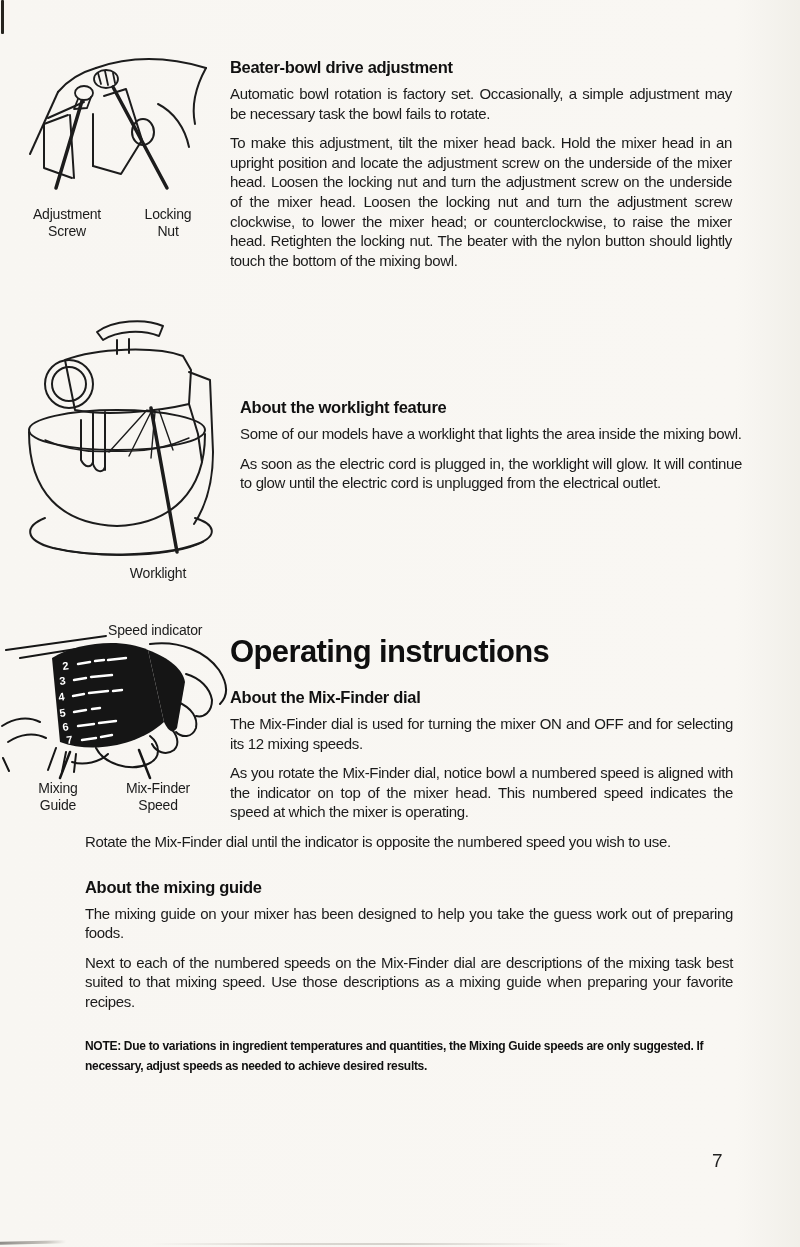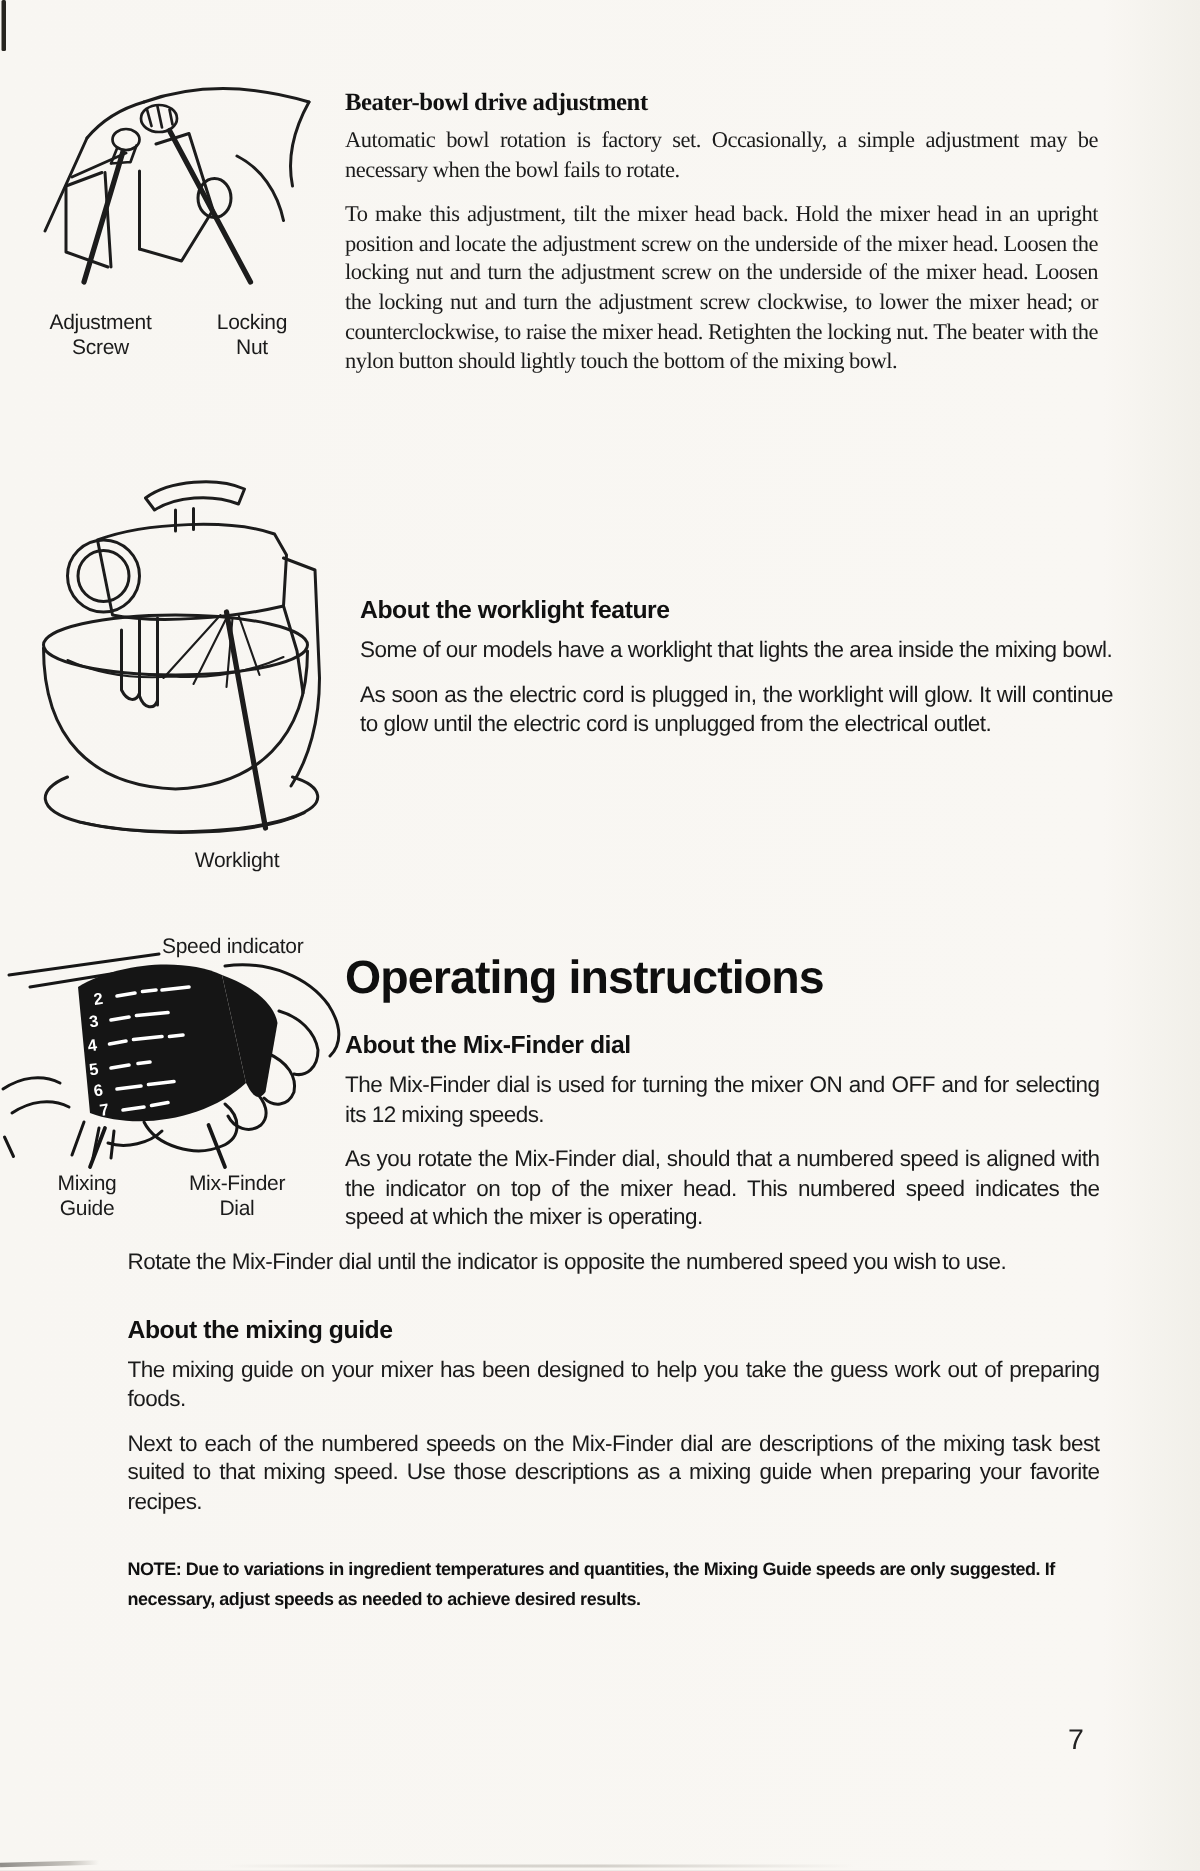--- a/index.html
+++ b/index.html
@@ -4,21 +4,21 @@
 <style>
   html,body { margin:0; padding:0; background:#e9e7e3; }
   .page {
     position:relative; width:800px; height:1247px;
     background:linear-gradient(90deg,#f8f6f2 0%, #f9f7f3 92%, #f1efe9 100%);
     color:#1b1b1b; font-family:"Liberation Sans", sans-serif; overflow:hidden;
   }
   
   .subhead { font-size:16.5px; font-weight:bold; margin:0 0 7px 0; letter-spacing:-0.3px; color:#111; }
   .body-p { font-size:15px; line-height:19.6px; margin:0 0 10px 0; letter-spacing:-0.35px; text-align:justify; }
-  .sec-top1 { position:absolute; left:230px; top:58px; width:502px;font-family:Liberation Serif, serif; }
+  .sec-top1 { position:absolute; left:230px; top:58px; width:502px; }
   .sec-top2 { position:absolute; left:230px; top:398px; width:502px;margin-left:10px; }
   .sec-op   { position:absolute; left:85px;  top:616px; width:648px; }
   .op-title { font-size:31px; font-weight:bold; letter-spacing:-0.6px; margin:18px 0 18px 0; color:#0f0f0f; }
   .mixguide-head { margin-top:26px; }
   .note-p { font-size:12px; line-height:20px; font-weight:bold; letter-spacing:-0.3px; margin:24px 0 0 0; text-align:left; color:#101010; }
   .page-number { position:absolute; left:712px; top:1150px; font-size:19px; color:#222; }
   
   .fig-label { font-size:14px; line-height:17px; text-align:center; white-space:pre-line; color:#1b1b1b; letter-spacing:-0.2px; }
   .fig1 { position:absolute; left:8px; top:52px; width:212px; }
   .fig1 svg { display:block; width:212px; height:150px; }
@@ -77,21 +77,21 @@
     <div class="fig1-labels">
       <div class="fig-label lbl-adj">Adjustment
 Screw</div>
       <div class="fig-label lbl-nut">Locking
 Nut</div>
     </div>
   </div>
 
   <div class="sec-top1">
     <h3 class="subhead">Beater-bowl drive adjustment</h3>
-    <p class="body-p">Automatic bowl rotation is factory set. Occasionally, a simple adjustment may be necessary when the bowl fails to rotate.</p>
+    <p class="body-p">Automatic bowl rotation is factory set. Occasionally, a simple adjustment may be necessary task the bowl fails to rotate.</p>
     <p class="body-p">To make this adjustment, tilt the mixer head back. Hold the mixer head in an upright position and locate the adjustment screw on the underside of the mixer head. Loosen the locking nut and turn the adjustment screw on the underside of the mixer head. Loosen the locking nut and turn the adjustment screw clockwise, to lower the mixer head; or counterclockwise, to raise the mixer head. Retighten the locking nut. The beater with the nylon button should lightly touch the bottom of the mixing bowl.</p>
   </div>
 
   <div class="fig2">
     <svg viewBox="0 0 225 255">
       <g fill="none" stroke="#1c1c1c" stroke-width="2" stroke-linecap="round" stroke-linejoin="round">
         <path d="M92,20 C108,8 140,6 158,14 L154,24 C136,17 112,19 98,28 Z"></path>
         <path d="M112,28 L112,42 M124,27 L124,41"></path>
         <path d="M60,48 C92,36 150,34 178,44 L186,58 L184,92 C150,100 100,104 70,98 Z"></path>
         <circle cx="64" cy="72" r="24"></circle>
@@ -157,28 +157,28 @@
           <path d="M82,110 L96,108 M101,107 L112,105"></path>
         </g>
         <g stroke="#161616" stroke-width="2.5" stroke-linecap="round">
           <path d="M60,148 L70,122"></path>
           <path d="M150,148 L139,120"></path>
         </g>
       </svg>
       <div class="fig-label lbl-mixing">Mixing
 Guide</div>
       <div class="fig-label lbl-dial">Mix-Finder
-Dial</div>
+Speed</div>
     </div>
 
     <h1 class="op-title">Operating instructions</h1>
 
     <h3 class="subhead">About the Mix-Finder dial</h3>
     <p class="body-p">The Mix-Finder dial is used for turning the mixer ON and OFF and for selecting its 12 mixing speeds.</p>
-    <p class="body-p">As you rotate the Mix-Finder dial, should that a numbered speed is aligned with the indicator on top of the mixer head. This numbered speed indicates the speed at which the mixer is operating.</p>
+    <p class="body-p">As you rotate the Mix-Finder dial, notice bowl a numbered speed is aligned with the indicator on top of the mixer head. This numbered speed indicates the speed at which the mixer is operating.</p>
     <p class="body-p">Rotate the Mix-Finder dial until the indicator is opposite the numbered speed you wish to use.</p>
 
     <h3 class="subhead mixguide-head">About the mixing guide</h3>
     <p class="body-p">The mixing guide on your mixer has been designed to help you take the guess work out of preparing foods.</p>
     <p class="body-p">Next to each of the numbered speeds on the Mix-Finder dial are descriptions of the mixing task best suited to that mixing speed. Use those descriptions as a mixing guide when preparing your favorite recipes.</p>
 
     <p class="note-p">NOTE: Due to variations in ingredient temperatures and quantities, the Mixing Guide speeds are only suggested. If necessary, adjust speeds as needed to achieve desired results.</p>
   </div>
 
   <div class="page-number">7</div>

